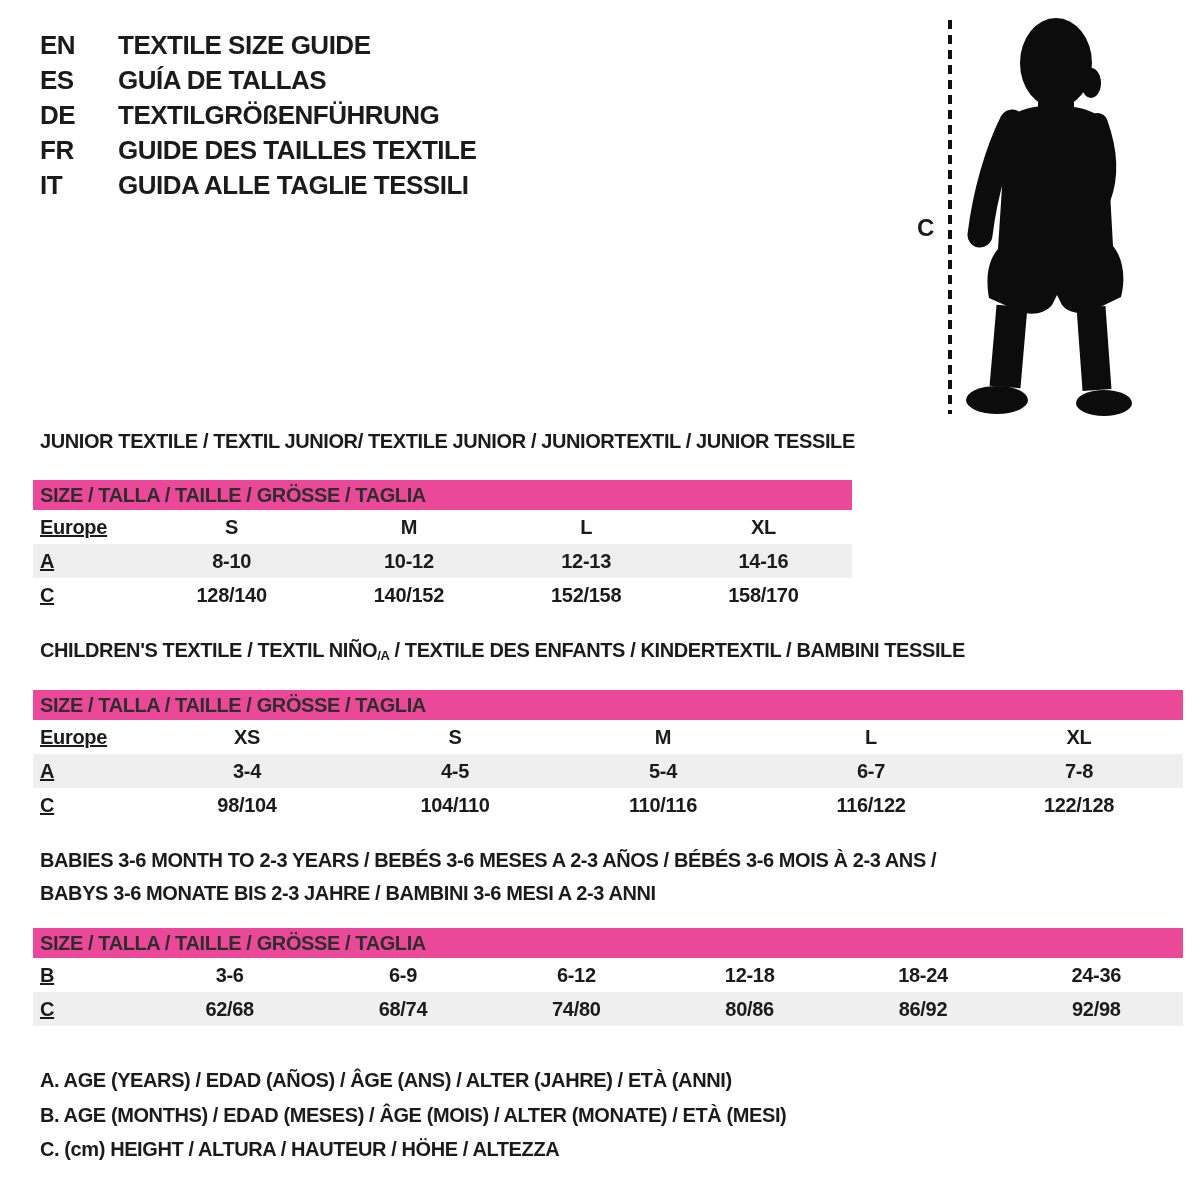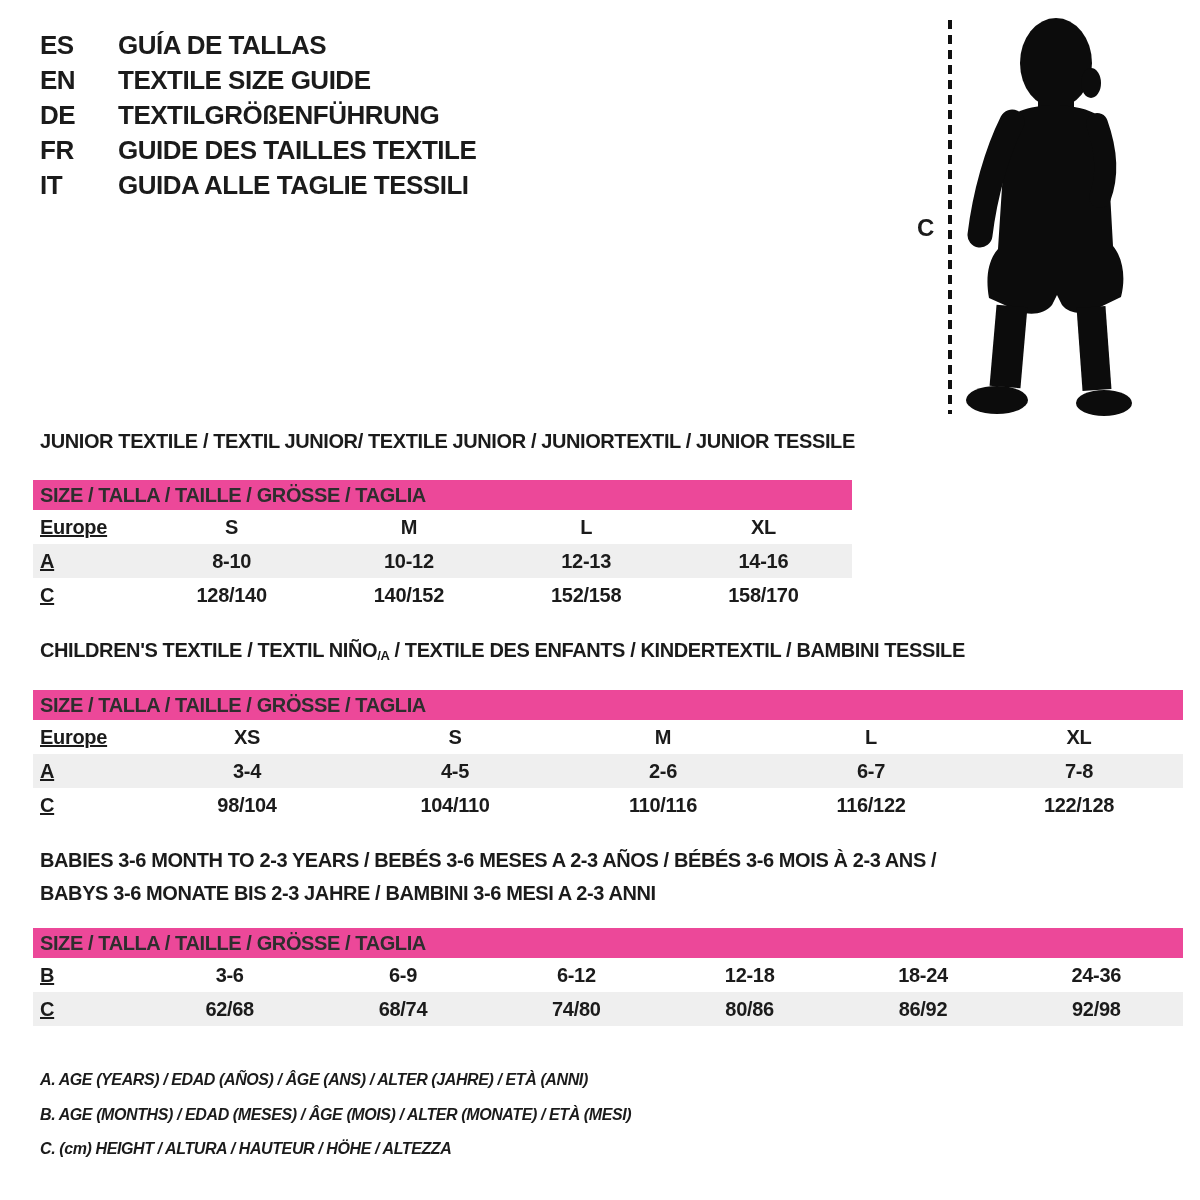--- a/index.html
+++ b/index.html
@@ -24,36 +24,36 @@
     background:#ec4899; height:30px; line-height:30px;
     padding-left:7px; box-sizing:border-box;
     font-size:20px; color:#2e2e2e; letter-spacing:-0.4px; white-space:nowrap;
   }
   .trow { display:flex; height:34px; line-height:34px; font-size:20px; letter-spacing:-0.3px; }
   .trow .lbl { width:110px; padding-left:7px; box-sizing:border-box;text-decoration:underline; }
   .trow .val { flex:1; text-align:center; }
   .shaded { background:#efefef; }
 
   
-  .legend-line { font-size:16px; line-height:24px; letter-spacing:-0.4px; white-space:nowrap;font-style:italic; }
+  .legend-line { font-size:20px; line-height:24px; letter-spacing:-0.4px; white-space:nowrap; }
 
   
   .measure-label { font-size:24px; line-height:28px; }
 </style>
 </head>
 <body>
 
 <div class="abs" style="left:40px; top:28px;">
   <div class="lang-row">
+    <span class="lang-code">EN</span>
+    <span class="lang-label">TEXTILE SIZE GUIDE</span>
+  </div>
+  <div class="lang-row">
     <span class="lang-code">ES</span>
     <span class="lang-label">GUÍA DE TALLAS</span>
-  </div>
-  <div class="lang-row">
-    <span class="lang-code">EN</span>
-    <span class="lang-label">TEXTILE SIZE GUIDE</span>
   </div>
   <div class="lang-row">
     <span class="lang-code">DE</span>
     <span class="lang-label">TEXTILGRÖßENFÜHRUNG</span>
   </div>
   <div class="lang-row">
     <span class="lang-code">FR</span>
     <span class="lang-label">GUIDE DES TAILLES TEXTILE</span>
   </div>
   <div class="lang-row">
@@ -117,21 +117,21 @@
   <span class="val">XS</span>
   <span class="val">S</span>
   <span class="val">M</span>
   <span class="val">L</span>
   <span class="val">XL</span>
 </div>
 <div class="abs trow shaded" style="left:33px; top:754px; width:1150px;">
   <span class="lbl">A</span>
   <span class="val">3-4</span>
   <span class="val">4-5</span>
-  <span class="val">2-6</span>
+  <span class="val">5-4</span>
   <span class="val">6-7</span>
   <span class="val">7-8</span>
 </div>
 <div class="abs trow" style="left:33px; top:788px; width:1150px;">
   <span class="lbl">C</span>
   <span class="val">98/104</span>
   <span class="val">104/110</span>
   <span class="val">110/116</span>
   <span class="val">116/122</span>
   <span class="val">122/128</span>

